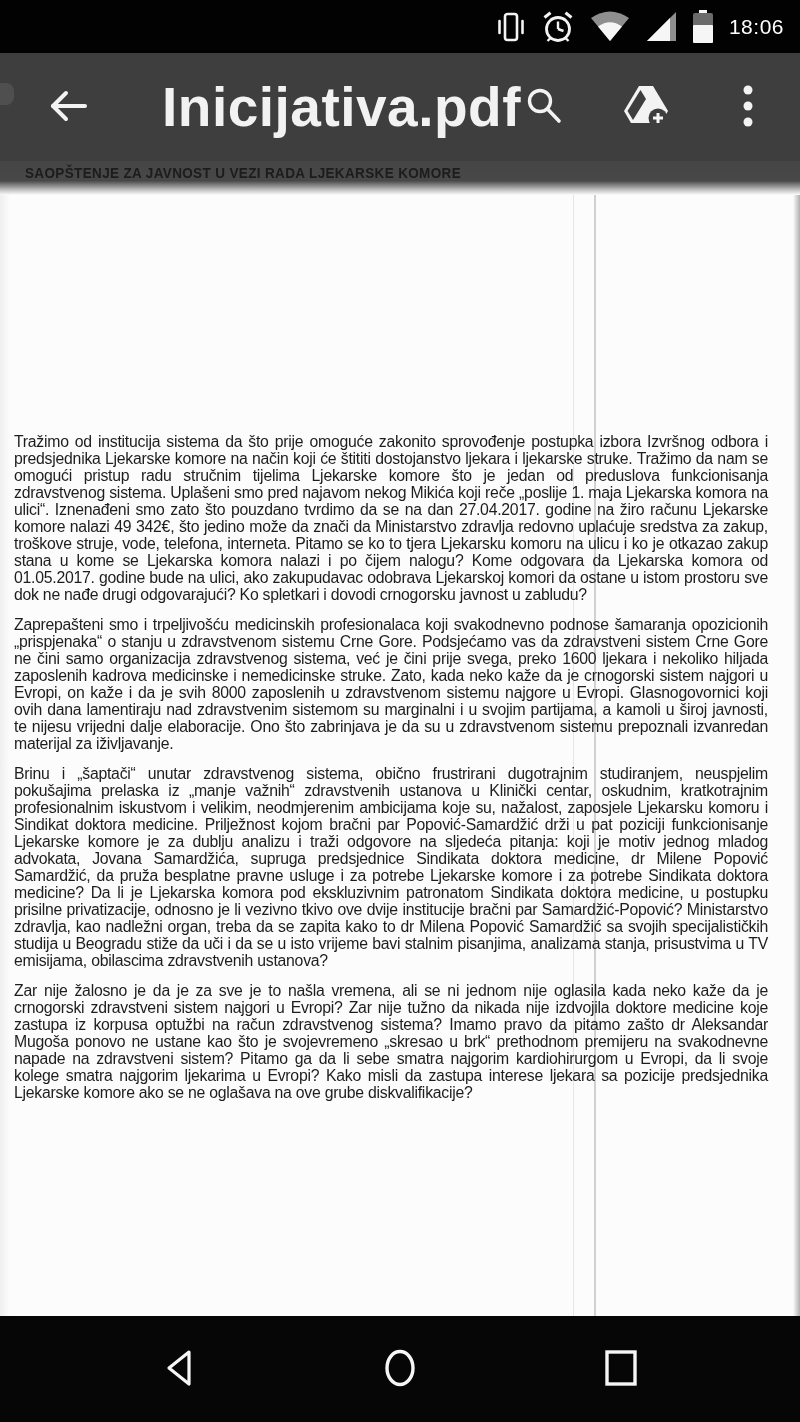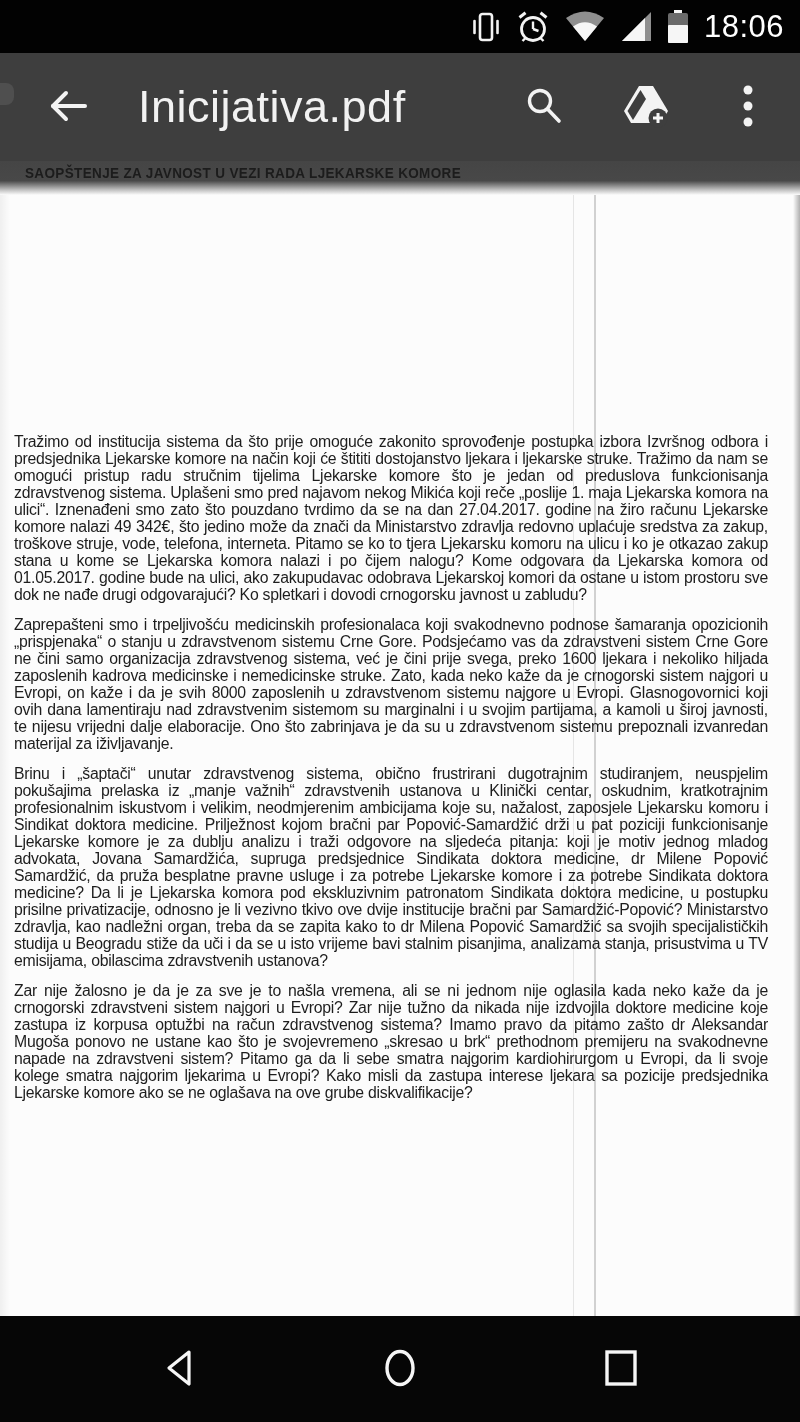--- a/index.html
+++ b/index.html
@@ -9,30 +9,30 @@
   *{box-sizing:border-box; margin:0; padding:0;}
   html,body{width:800px; height:1422px;}
   body{position:relative; background:#000; overflow:hidden;
        font-family:"Liberation Sans","DejaVu Sans",sans-serif;}
 
   
   .status-bar{position:absolute; top:0; left:0; width:800px; height:53px;
     background:var(--status-bar-bg); display:flex; align-items:center;
     justify-content:flex-end; gap:15px; padding:0 16px 0 0; z-index:20;}
   .status-bar svg{display:block;}
-  .status-time{color:#fff; font-size:31px; letter-spacing:.5px;}
+  .status-time{color:#fff; font-size:21px; letter-spacing:.5px;}
 
   
   .app-bar{position:absolute; top:53px; left:0; width:800px; height:108px;
     background:var(--app-bar-bg); display:flex; align-items:center;
     padding:0 30px 0 46px; z-index:18;}
   .icon-btn{background:none; border:none; padding:0; cursor:pointer;
     display:flex; align-items:center; justify-content:center; width:44px; height:60px;}
-  .app-title{color:#f2f2f2; font-size:45px; font-weight:400; letter-spacing:.5px;
-    margin-left:48px; white-space:nowrap;}
+  .app-title{color:#f2f2f2; font-size:55px; font-weight:700; letter-spacing:.5px;
+    margin-left:72px; white-space:nowrap;}
   .app-actions{margin-left:auto; display:flex; align-items:center; gap:58px;}
   .smudge{position:absolute; left:0; top:30px; width:14px; height:22px;
     background:#5c5c5c; border-radius:0 8px 8px 0; opacity:.55;}
 
   
   .page{position:absolute; top:161px; left:0; width:800px; height:1155px;
     background:var(--page-bg); z-index:1; overflow:hidden;}
   .fold-line{position:absolute; top:0; left:594px; width:2px; height:100%;
     background:rgba(165,165,165,.5); z-index:2;}
   .fold-line.secondary{left:573px; width:1px; background:rgba(185,185,185,.35);}

